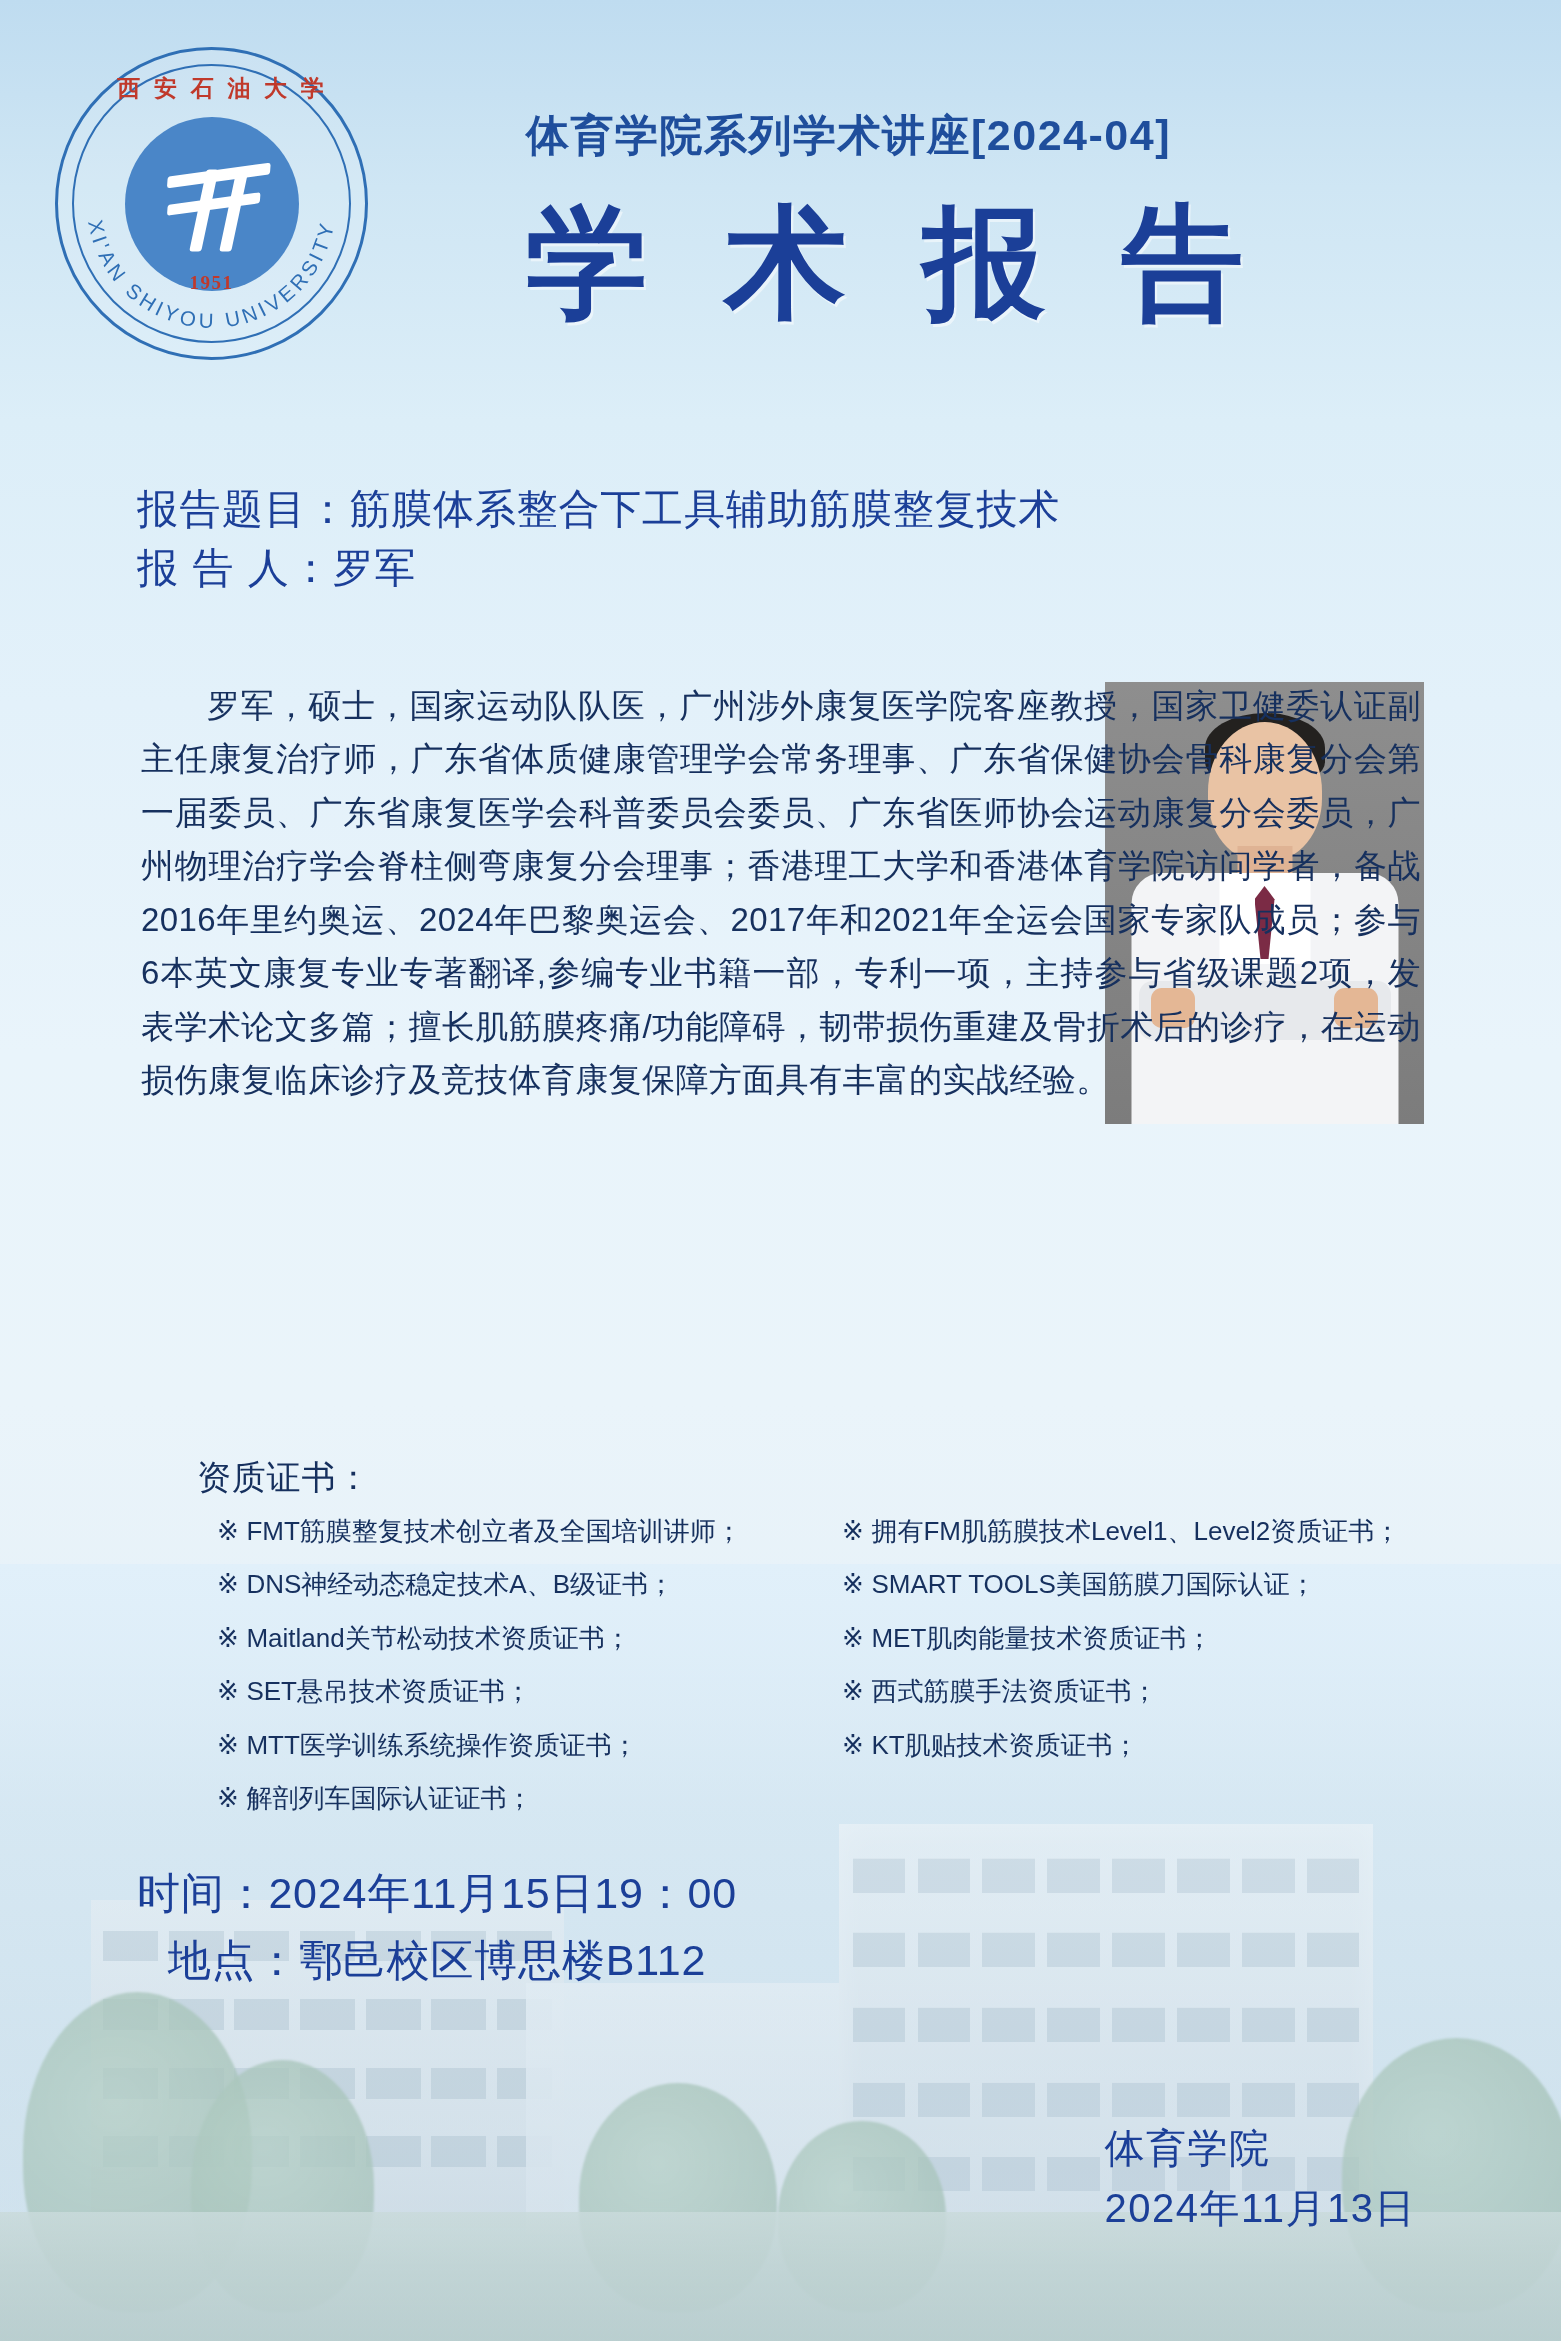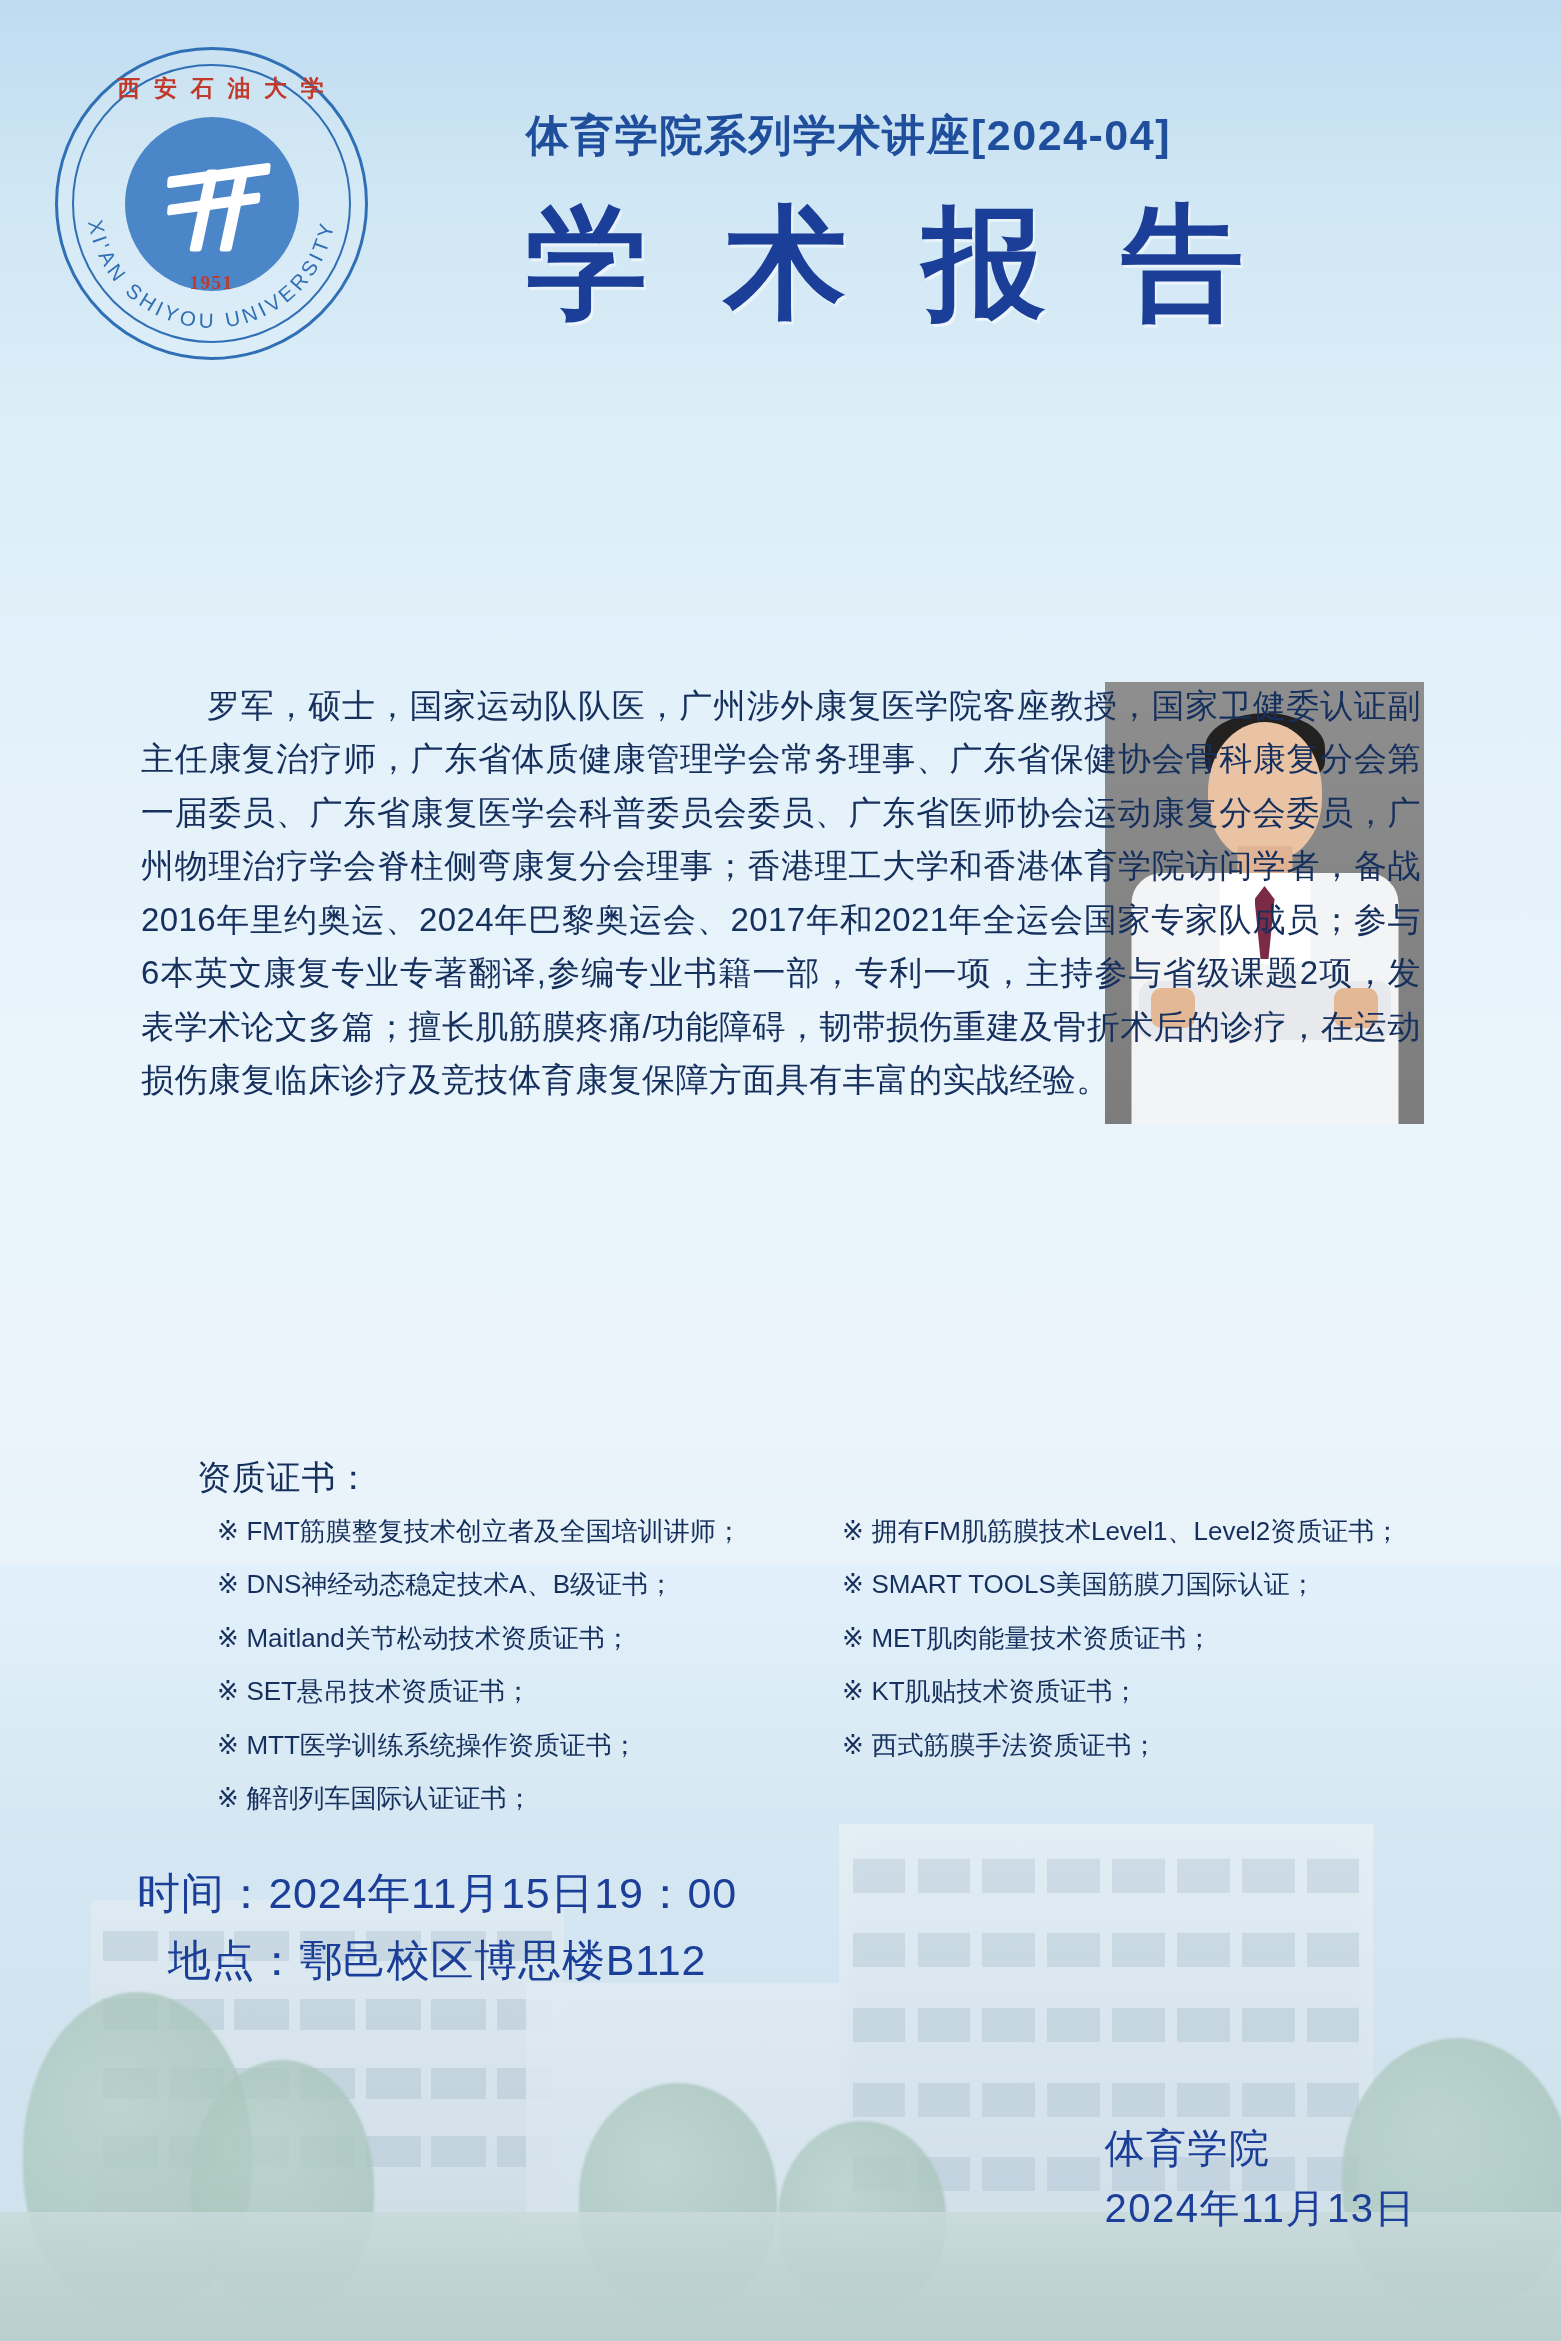--- a/index.html
+++ b/index.html
@@ -542,20 +542,28 @@
         <text>
           <textPath href="#arcpath" startOffset="50%" text-anchor="middle">XI'AN SHIYOU UNIVERSITY</textPath>
         </text>
       </svg>
     </div>
 
     <div class="series-line">体育学院系列学术讲座[2024-04]</div>
     <div class="big-title">学 术 报 告</div>
   </div>
 
+  <div class="topic-block">
+    <div class="topic-row">
+      <span class="lbl">报告题目：</span><span>筋膜体系整合下工具辅助筋膜整复技术</span>
+    </div>
+    <div class="topic-row">
+      <span class="lbl">报 告 人：</span><span>罗军</span>
+    </div>
+  </div>
 
   <div class="portrait">
     <div class="hair"></div>
     <div class="head"></div>
     <div class="neck"></div>
     <div class="coat"></div>
     <div class="shirt"></div>
     <div class="tie"></div>
     <div class="arms"></div>
     <div class="hand l"></div>
@@ -574,22 +582,22 @@
         <div class="cert-item"><span class="star">※</span><span>DNS神经动态稳定技术A、B级证书；</span></div>
         <div class="cert-item"><span class="star">※</span><span>Maitland关节松动技术资质证书；</span></div>
         <div class="cert-item"><span class="star">※</span><span>SET悬吊技术资质证书；</span></div>
         <div class="cert-item"><span class="star">※</span><span>MTT医学训练系统操作资质证书；</span></div>
         <div class="cert-item"><span class="star">※</span><span>解剖列车国际认证证书；</span></div>
       </div>
       <div class="certs-col">
         <div class="cert-item"><span class="star">※</span><span>拥有FM肌筋膜技术Level1、Level2资质证书；</span></div>
         <div class="cert-item"><span class="star">※</span><span>SMART TOOLS美国筋膜刀国际认证；</span></div>
         <div class="cert-item"><span class="star">※</span><span>MET肌肉能量技术资质证书；</span></div>
+        <div class="cert-item"><span class="star">※</span><span>西式筋膜手法资质证书；</span></div>
         <div class="cert-item"><span class="star">※</span><span>KT肌贴技术资质证书；</span></div>
-        <div class="cert-item"><span class="star">※</span><span>西式筋膜手法资质证书；</span></div>
       </div>
     </div>
   </div>
 
   <div class="when-where">
     <div>
       <span>时间：</span><span>2024年11月15日19：00</span>
     </div>
     <div>
       <span>地点：</span><span>鄠邑校区博思楼B112</span>

